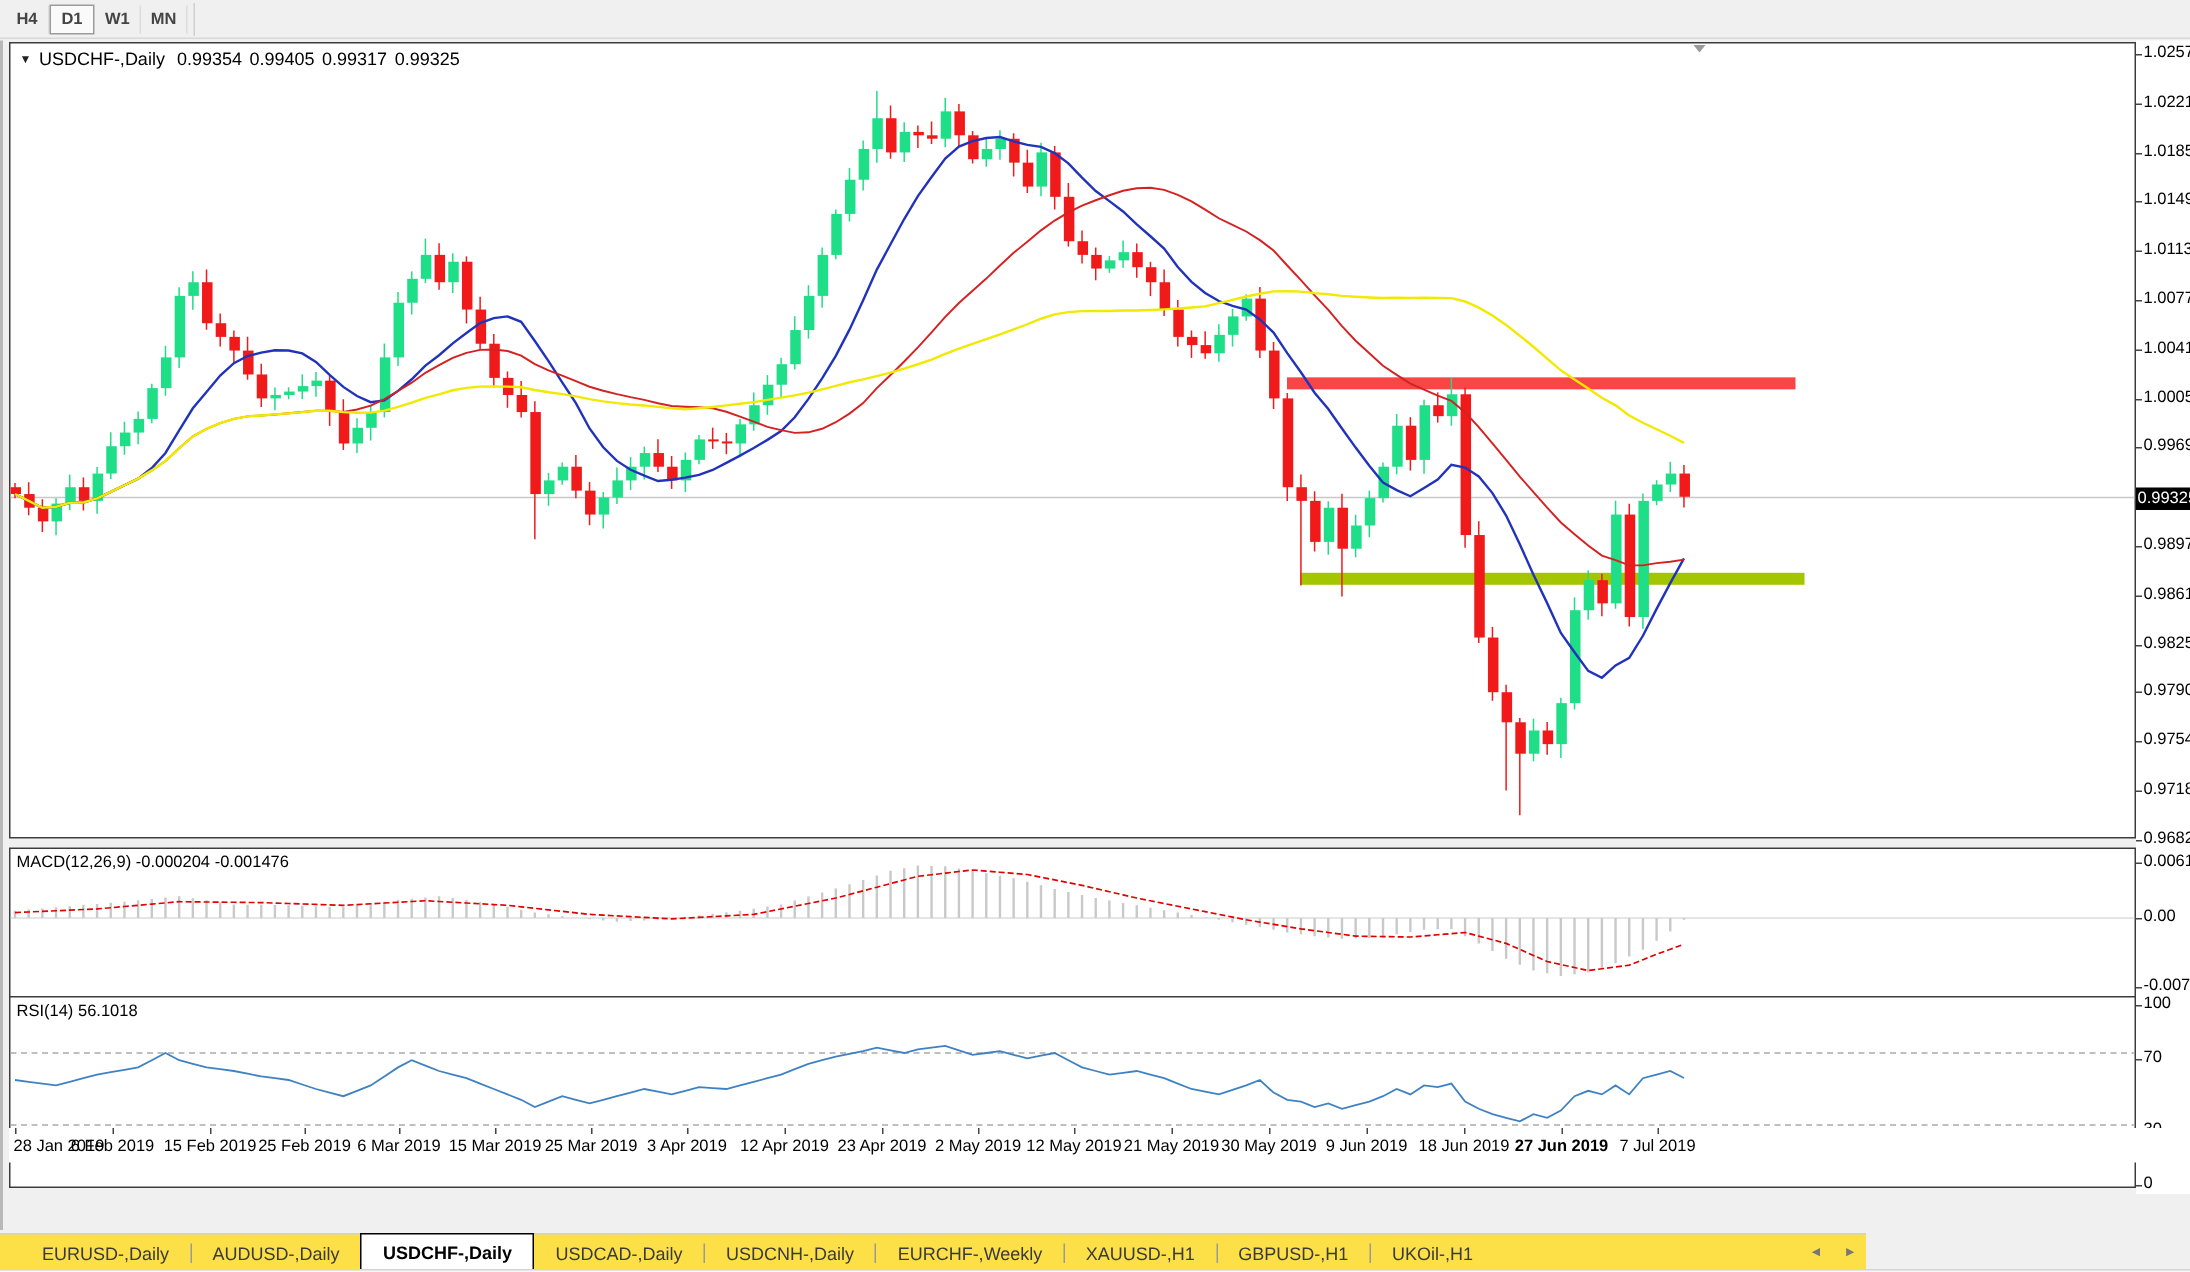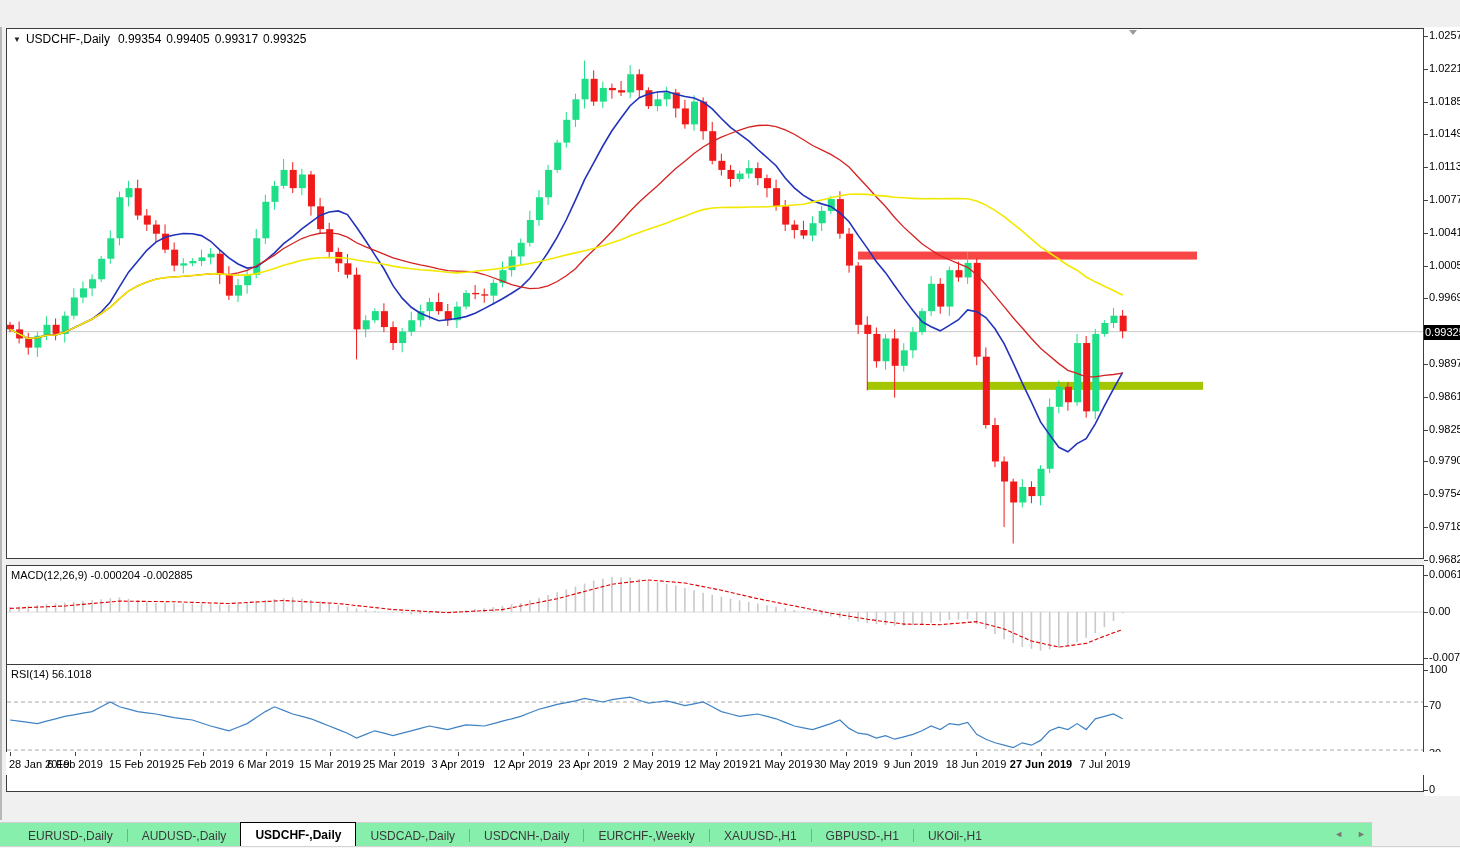--- a/index.html
+++ b/index.html
@@ -28,33 +28,42 @@
   .ptick{position:absolute;left:5px;font-size:11px;color:#000;white-space:nowrap;}
   .pdash{position:absolute;left:0;width:4px;height:1px;background:#444;}
   .price-box{position:absolute;left:0;width:36px;height:15px;background:#000;color:#fff;
              font-size:11px;line-height:15px;padding-left:1px;box-sizing:border-box;}
   
   .date-axis{position:absolute;left:6px;top:752px;width:1454px;height:23px;background:#fff;}
   .dtick{position:absolute;top:0;width:1px;height:4px;background:#444;}
   .dlabel{position:absolute;top:6px;font-size:11px;color:#000;white-space:nowrap;transform:translateX(-50%);}
   .dlabel.first{transform:none;}
   
-  .tabbar{position:absolute;left:0;top:822px;width:1372px;height:24px;background:#86efac;
+  .tabbar{position:absolute;left:0;top:822px;width:1244px;height:24px;background:#fde047;
           border-top:1px solid #cfcfcf;display:flex;align-items:flex-end;box-sizing:border-box;padding-left:14px;}
   .tab{height:21px;display:flex;align-items:center;padding:0 14px;font-size:12px;color:#3a3a3a;cursor:default;}
   .tab.active{background:#fff;border:1px solid #000;border-bottom:none;font-weight:bold;color:#000;height:23px;}
   .tab-sep{width:1px;height:13px;background:#9a9a9a;margin-bottom:4px;}
   .tab-scroll{position:absolute;right:6px;top:6px;display:flex;gap:14px;font-size:9px;color:#777;}
   .bottom-strip{position:absolute;left:0;top:846px;width:1460px;height:2px;background:#f6f6f6;border-top:1px solid #d4d4d4;}
 </style>
 </head>
 <body>
 
 <div class="screen">
 
+  <div class="toolbar">
+    <div id="period-buttons" style="display:flex;">
+        <div class="tf-btn">H4</div>
+        <div class="tf-btn active">D1</div>
+        <div class="tf-btn">W1</div>
+        <div class="tf-btn">MN</div>
+      </div>
+    <div class="toolbar-endsep"></div>
+  </div>
 
   <div class="frame-left"></div>
 
   <div class="panel" id="main-panel" style="left:6px;top:28px;width:1418px;height:531px;">
     <div class="chart-header">
       <span class="tri">▼</span>
       <span class="sym">USDCHF-,Daily</span>
       <span class="v">0.99354</span>
       <span class="v">0.99405</span>
       <span class="v">0.99317</span>
@@ -311,21 +320,21 @@
         <line x1="1115.6399999999999" x2="1115.6399999999999" y1="280.99680110139354" y2="309.3111030126346" stroke="#f01a1a" stroke-width="1"></line>
         <rect x="1112.6399999999999" y="286.70116618075855" width="7" height="15.488338192420144" fill="#f01a1a"></rect>
         <polyline points="3,300.36734693877554 12.119999999999997,304.92274052478086 21.24,309.4781341107872 30.36,308.7948250728869 39.48,306.1982507288638 48.599999999999994,305.9856656948498 57.72,303.23073719283633 66.84,298.88684402332404 75.96,294.4959507612569 85.08,290.0721574344017 94.19999999999999,283.0112973760929 103.32,272.9894314868812 112.44,257.95663265306257 121.56,243.19715743440315 130.68,232.2642128279893 139.79999999999998,221.3312682215745 148.92,213.1315597667649 158.04,208.34839650145778 167.16,206.07069970845413 176.27999999999997,204.47631195335376 185.39999999999998,204.70408163265353 194.51999999999998,206.61734693877636 203.64,212.2660349854242 212.76,220.92128279883534 221.88,228.93877551020552 230.99999999999997,234.9974489795925 240.11999999999998,239.09730320699828 249.24,237.95845481049548 258.36,231.58090379008598 267.47999999999996,223.8367346938759 276.59999999999997,214.72594752186728 285.71999999999997,207.80174927113757 294.84,199.87536443148605 303.96,193.0422740524791 313.08,186.39139941690948 322.2,183.0659620991257 331.32,181.92711370262285 340.44,185.57142857142912 349.55999999999995,198.3265306122481 358.67999999999995,211.7649416909623 367.79999999999995,225.88666180757983 376.91999999999996,239.7806122448976 386.03999999999996,256.6355685131193 395.15999999999997,269.1629008746355 404.28,278.2736880466472 413.4,284.1956997084551 422.52,288.06778425655915 431.64,291.71209912536546 440.76,290.80102040816337 449.87999999999994,289.4344023323607 458.99999999999994,287.6122448979586 468.11999999999995,284.3323615160352 477.23999999999995,279.5947521865904 486.35999999999996,274.72048104956264 495.47999999999996,269.70954810495675 504.59999999999997,264.24307580174934 513.72,258.32106413994245 522.8399999999999,249.21027696793078 531.9599999999999,236.9107142857133 541.0799999999999,223.24453352769936 550.1999999999999,208.21173469387875 559.3199999999999,190.7645772594754 568.4399999999999,171.13083090379112 577.56,150.7226676384828 586.68,133.86771137026207 595.8,117.01275510204334 604.92,101.752186588923 614.04,88.99708454810603 623.16,76.69752186588862 632.28,68.72558309038081 641.4,65.08126822157452 650.52,63.0313411078706 659.64,62.34803206996929 668.76,65.3090379008763 677.88,67.58673469387796 686.9999999999999,68.95335276968056 696.1199999999999,73.05320699708435 705.2399999999999,79.88629737609335 714.3599999999999,89.45262390670759 723.4799999999999,98.33564139941646 732.5999999999999,105.07762390670678 741.7199999999999,111.9562682215741 750.8399999999999,120.52040816326453 759.9599999999999,128.4923469387764 769.0799999999999,136.692055393588 778.1999999999999,148.99161807580137 787.3199999999999,158.87682215743607 796.4399999999999,166.34766763848603 805.56,171.67747813411137 814.68,174.8662536443161 823.8,177.41727405247988 832.92,183.97704081632676 842.04,192.7233965014586 851.16,206.38957725947662 860.28,219.14467930029153 869.4,232.81086005830957 878.52,243.65269679300366 887.6399999999999,256.6811224489807 896.7599999999999,269.3906705539373 905.8799999999999,281.5080174927133 914.9999999999999,292.7142857142862 924.1199999999999,297.72521865889206 933.2399999999999,301.8250728862969 942.3599999999999,296.35860058309146 951.4799999999999,290.70991253644263 960.5999999999999,280.8702623906703 969.7199999999999,282.6924198250724 978.8399999999999,288.6144314868804 987.9599999999999,299.72959183673663 997.0799999999999,314.6712827988345 1006.1999999999999,333.8039358600579 1015.3199999999999,354.12099125364347 1024.44,373.0714285714305 1033.56,392.9329446064166 1042.6799999999998,405.8702623906709 1051.8,418.260932944607 1060.9199999999998,422.8163265306113 1070.04,414.61661807580276 1079.1599999999999,409.6056851311949 1088.28,394.8462099125364 1097.3999999999999,376.8979591836752 1106.52,359.76967930029434 1115.6399999999999,343.2791545189504" fill="none" stroke="#2233bb" stroke-width="1.6"></polyline>
         <polyline points="3,300.36734693877554 12.119999999999997,304.92274052478086 21.24,309.4781341107872 30.36,308.7948250728869 39.48,306.1982507288638 48.599999999999994,305.9856656948498 57.72,303.23073719283633 66.84,298.88684402332404 75.96,294.4959507612569 85.08,290.0721574344017 94.19999999999999,284.5891200636095 103.32,278.3116496598631 112.44,269.8462099125358 121.56,261.93934818825477 130.68,256.9088921282795 139.79999999999998,253.0766672740525 148.92,250.23122105985192 158.04,248.5877065111756 167.16,247.95634494399292 176.27999999999997,247.2742346938777 185.39999999999998,246.5486255726778 194.51999999999998,245.72333024118723 203.64,244.81135124857394 212.76,244.8484876093284 221.88,245.72084548104908 230.99999999999997,243.95335276968058 240.11999999999998,241.4023323615158 249.24,237.02915451895188 258.36,231.6720116618087 267.47999999999996,226.1144314868796 276.59999999999997,219.55466472303272 285.71999999999997,214.45262390670513 294.84,209.532798833821 303.96,206.25291545189555 313.08,204.24854227405197 322.2,203.97521865889186 331.32,204.97740524781568 340.44,208.07507288629768 349.55999999999995,213.72376093294346 358.67999999999995,217.91472303207 367.79999999999995,221.37682215743484 376.91999999999996,225.11224489795984 386.03999999999996,228.84766763848484 395.15999999999997,231.48979591836928 404.28,233.767492711371 413.4,235.7718658892145 422.52,237.55758017492758 431.64,239.85349854227582 440.76,241.67565597667897 449.87999999999994,242.1129737609349 458.99999999999994,242.42274052478308 468.11999999999995,243.20626822157539 477.23999999999995,245.5021865889226 486.35999999999996,248.74562682215998 495.47999999999996,252.11661807580413 504.59999999999997,255.57871720116793 513.72,257.76530612245097 522.8399999999999,259.5874635568521 531.9599999999999,259.2230320699702 541.0799999999999,256.8542274052478 550.1999999999999,252.4810495626839 559.3199999999999,246.74125364431438 568.4399999999999,239.72594752186598 577.56,229.70408163265222 586.68,220.9577259475224 595.8,212.02915451895115 604.92,202.55393586005965 614.04,192.53206997084592 623.16,182.23688046647408 632.28,173.03498542274068 641.4,164.83527696792908 650.52,156.72667638484018 659.64,147.98032069970833 668.76,139.5072886297366 677.88,132.21865889212808 686.9999999999999,124.56559766763871 696.1199999999999,118.04227405247894 705.2399999999999,112.64868804664667 714.3599999999999,108.12973760933045 723.4799999999999,104.48542274052619 732.5999999999999,101.16909620991365 741.7199999999999,98.18075801749286 750.8399999999999,96.50437317784306 759.9599999999999,96.13994169096223 769.0799999999999,97.59766763848151 778.1999999999999,100.87755102040899 787.3199999999999,105.287172011662 796.4399999999999,110.73542274052383 805.56,116.51166180757946 814.68,120.88483965014535 823.8,125.33090379008542 832.92,131.07069970845396 842.04,137.9948979591857 851.16,148.01676384839743 860.28,157.76530612245105 869.4,167.9693877551042 878.52,177.5357142857164 887.6399999999999,188.46865889213123 896.7599999999999,198.14431486880667 905.8799999999999,206.4533527696795 914.9999999999999,214.83527696793053 924.1199999999999,220.9395043731799 933.2399999999999,226.7704081632671 942.3599999999999,230.77915451895217 951.4799999999999,234.71501457726112 960.5999999999999,238.28644314868922 969.7199999999999,245.8301749271153 978.8399999999999,255.70626822157374 987.9599999999999,266.63921282799055 997.0799999999999,277.64504373177954 1006.1999999999999,288.7602040816358 1015.3199999999999,299.03717201166404 1024.44,309.4599125364447 1033.56,319.2813411078725 1042.6799999999998,327.11661807580225 1051.8,334.62390670553924 1060.9199999999998,341.36588921282754 1070.04,344.4635568513126 1079.1599999999999,347.92565597667647 1088.28,347.92565597667544 1097.3999999999999,346.39504373177795 1106.52,345.4839650145769 1115.6399999999999,344.09912536443073" fill="none" stroke="#d42222" stroke-width="1.3"></polyline>
         <polyline points="3,300.36734693877554 12.119999999999997,304.92274052478086 21.24,309.4781341107872 30.36,308.7948250728869 39.48,306.1982507288638 48.599999999999994,305.9856656948498 57.72,303.23073719283633 66.84,298.88684402332404 75.96,294.4959507612569 85.08,290.0721574344017 94.19999999999999,284.5891200636095 103.32,278.3116496598631 112.44,269.8462099125358 121.56,261.93934818825477 130.68,256.9088921282795 139.79999999999998,253.0766672740525 148.92,250.23122105985192 158.04,248.5877065111756 167.16,247.95634494399292 176.27999999999997,247.2742346938777 185.39999999999998,246.5486255726778 194.51999999999998,245.72333024118723 203.64,244.81135124857394 212.76,244.8484876093284 221.88,245.72084548104908 230.99999999999997,246.12312177618264 240.11999999999998,246.10754778101682 249.24,244.79154518950446 258.36,242.3096410978181 267.47999999999996,239.46173469387713 276.59999999999997,236.28324555628654 285.71999999999997,233.8728361880464 294.84,231.19438554642545 303.96,229.6113659749608 313.08,228.76957517700907 322.2,228.6072440881117 331.32,228.76148451658486 340.44,229.2073039742212 349.55999999999995,231.03192046049134 358.67999999999995,232.53753644314742 367.79999999999995,233.74749342245588 376.91999999999996,235.2794495349159 386.03999999999996,237.11093972472798 395.15999999999997,238.60035117943335 404.28,239.7704891480397 413.4,240.69169096209868 422.52,241.37984616338895 431.64,242.2291362973761 440.76,243.2296959600165 449.87999999999994,243.9169096209905 458.99999999999994,243.18804664723086 468.11999999999995,242.3043002915456 477.23999999999995,241.26567055393673 486.35999999999996,240.2088192419833 495.47999999999996,239.1155247813408 504.59999999999997,237.56669096209885 513.72,236.10896501457546 522.8399999999999,234.56013119533554 531.9599999999999,232.73797376093137 541.0799999999999,230.5513848396484 550.1999999999999,228.22813411078437 559.3199999999999,225.859329446062 568.4399999999999,223.9005102040808 577.56,221.71392128279786 586.68,219.43622448979417 595.8,216.70298833818896 604.92,213.8330903790067 614.04,210.68986880466232 623.16,206.86333819241867 632.28,203.4012390670518 641.4,200.30357142856977 650.52,197.14212827988285 659.64,193.91690962098903 668.76,190.59147230320525 677.88,187.16581632652745 686.9999999999999,183.49416909620737 696.1199999999999,180.6242711370231 705.2399999999999,179.0754373177811 714.3599999999999,178.43768221574217 723.4799999999999,178.3010204081611 732.5999999999999,178.37390670553725 741.7199999999999,177.97303206996935 750.8399999999999,178.04591836734352 759.9599999999999,177.6814868804647 769.0799999999999,177.22594752186518 778.1999999999999,176.67930029154292 787.3199999999999,176.01421282798617 796.4399999999999,175.23068513119492 805.56,173.10787172011683 814.68,170.9212827988339 823.8,168.68002915451729 832.92,166.8123177842568 842.04,165.26348396501075 851.16,165.12682215743172 860.28,165.40014577259183 869.4,166.40233236151562 878.52,167.13119533527527 887.6399999999999,168.22448979591775 896.7599999999999,168.8258017492696 905.8799999999999,169.33600583090276 914.9999999999999,169.7004373177836 924.1199999999999,169.49088921282637 933.2399999999999,169.70954810495488 942.3599999999999,169.4544460641393 951.4799999999999,169.60021865889163 960.5999999999999,169.72776967929738 969.7199999999999,172.00546647230107 978.8399999999999,176.10532069970688 987.9599999999999,181.38957725947589 997.0799999999999,187.62135568513102 1006.1999999999999,194.81887755102085 1015.3199999999999,202.16217201166302 1024.44,210.09766763848376 1033.56,217.89650145772748 1042.6799999999998,224.00072886297684 1051.8,229.97740524781437 1060.9199999999998,236.21829446064282 1070.04,241.22922740525064 1079.1599999999999,247.97120991253996 1088.28,252.84548104956576 1097.3999999999999,257.18221574344363 1106.52,261.5098396501502 1115.6399999999999,266.28389212828506" fill="none" stroke="#f2e900" stroke-width="1.6"></polyline>
         <polygon points="1122,1 1130,1 1126,6" fill="#9a9a9a"></polygon>
       </svg>
   </div>
 
   <div class="panel" id="macd-panel" style="left:6px;top:565px;width:1418px;height:100px;">
-    <div class="indicator-label"><span>MACD(12,26,9)</span> <span>-0.000204</span> <span>-0.002885</span></div>
+    <div class="indicator-label"><span>MACD(12,26,9)</span> <span>-0.000204</span> <span>-0.001476</span></div>
     <svg id="macd-svg" width="1416" height="98">
         <line x1="0" x2="1416" y1="46" y2="46" stroke="#dcdcdc" stroke-width="1"></line>
         <line x1="3" x2="3" y1="46" y2="41.166163141993934" stroke="#c9c9c9" stroke-width="1.6"></line>
         <line x1="12.119999999999997" x2="12.119999999999997" y1="46" y2="40.410876132930525" stroke="#c9c9c9" stroke-width="1.6"></line>
         <line x1="21.24" x2="21.24" y1="46" y2="39.65558912386712" stroke="#c9c9c9" stroke-width="1.6"></line>
         <line x1="30.36" x2="30.36" y1="46" y2="38.900302114803594" stroke="#c9c9c9" stroke-width="1.6"></line>
         <line x1="39.48" x2="39.48" y1="46" y2="38.145015105740185" stroke="#c9c9c9" stroke-width="1.6"></line>
         <line x1="48.599999999999994" x2="48.599999999999994" y1="46" y2="37.38972809667678" stroke="#c9c9c9" stroke-width="1.6"></line>
         <line x1="57.72" x2="57.72" y1="46" y2="36.634441087613254" stroke="#c9c9c9" stroke-width="1.6"></line>
         <line x1="66.84" x2="66.84" y1="46" y2="35.879154078549846" stroke="#c9c9c9" stroke-width="1.6"></line>

